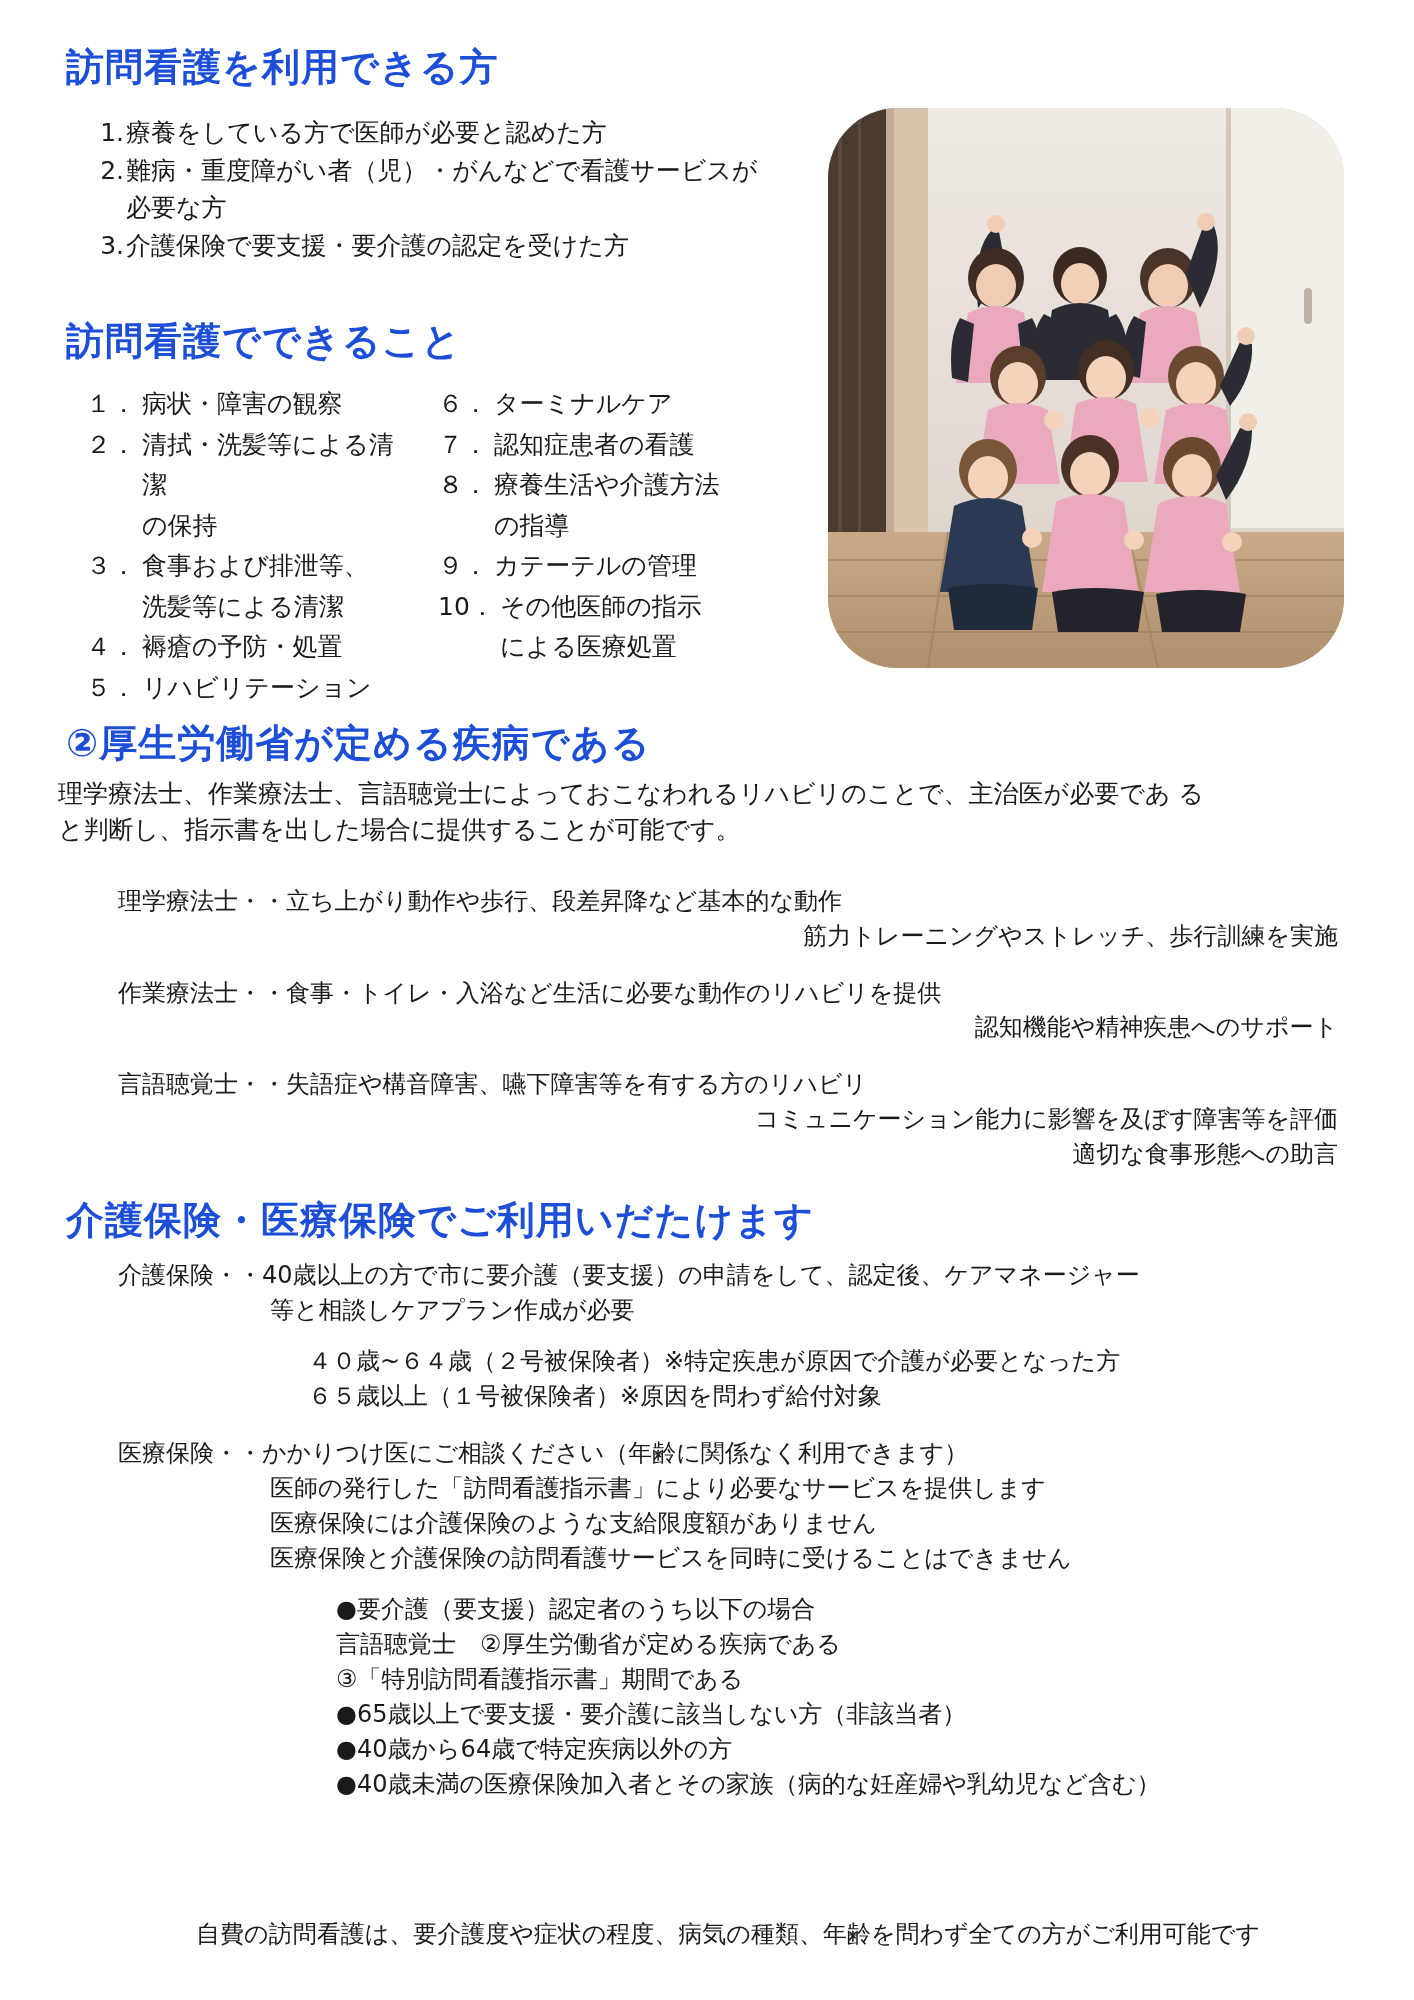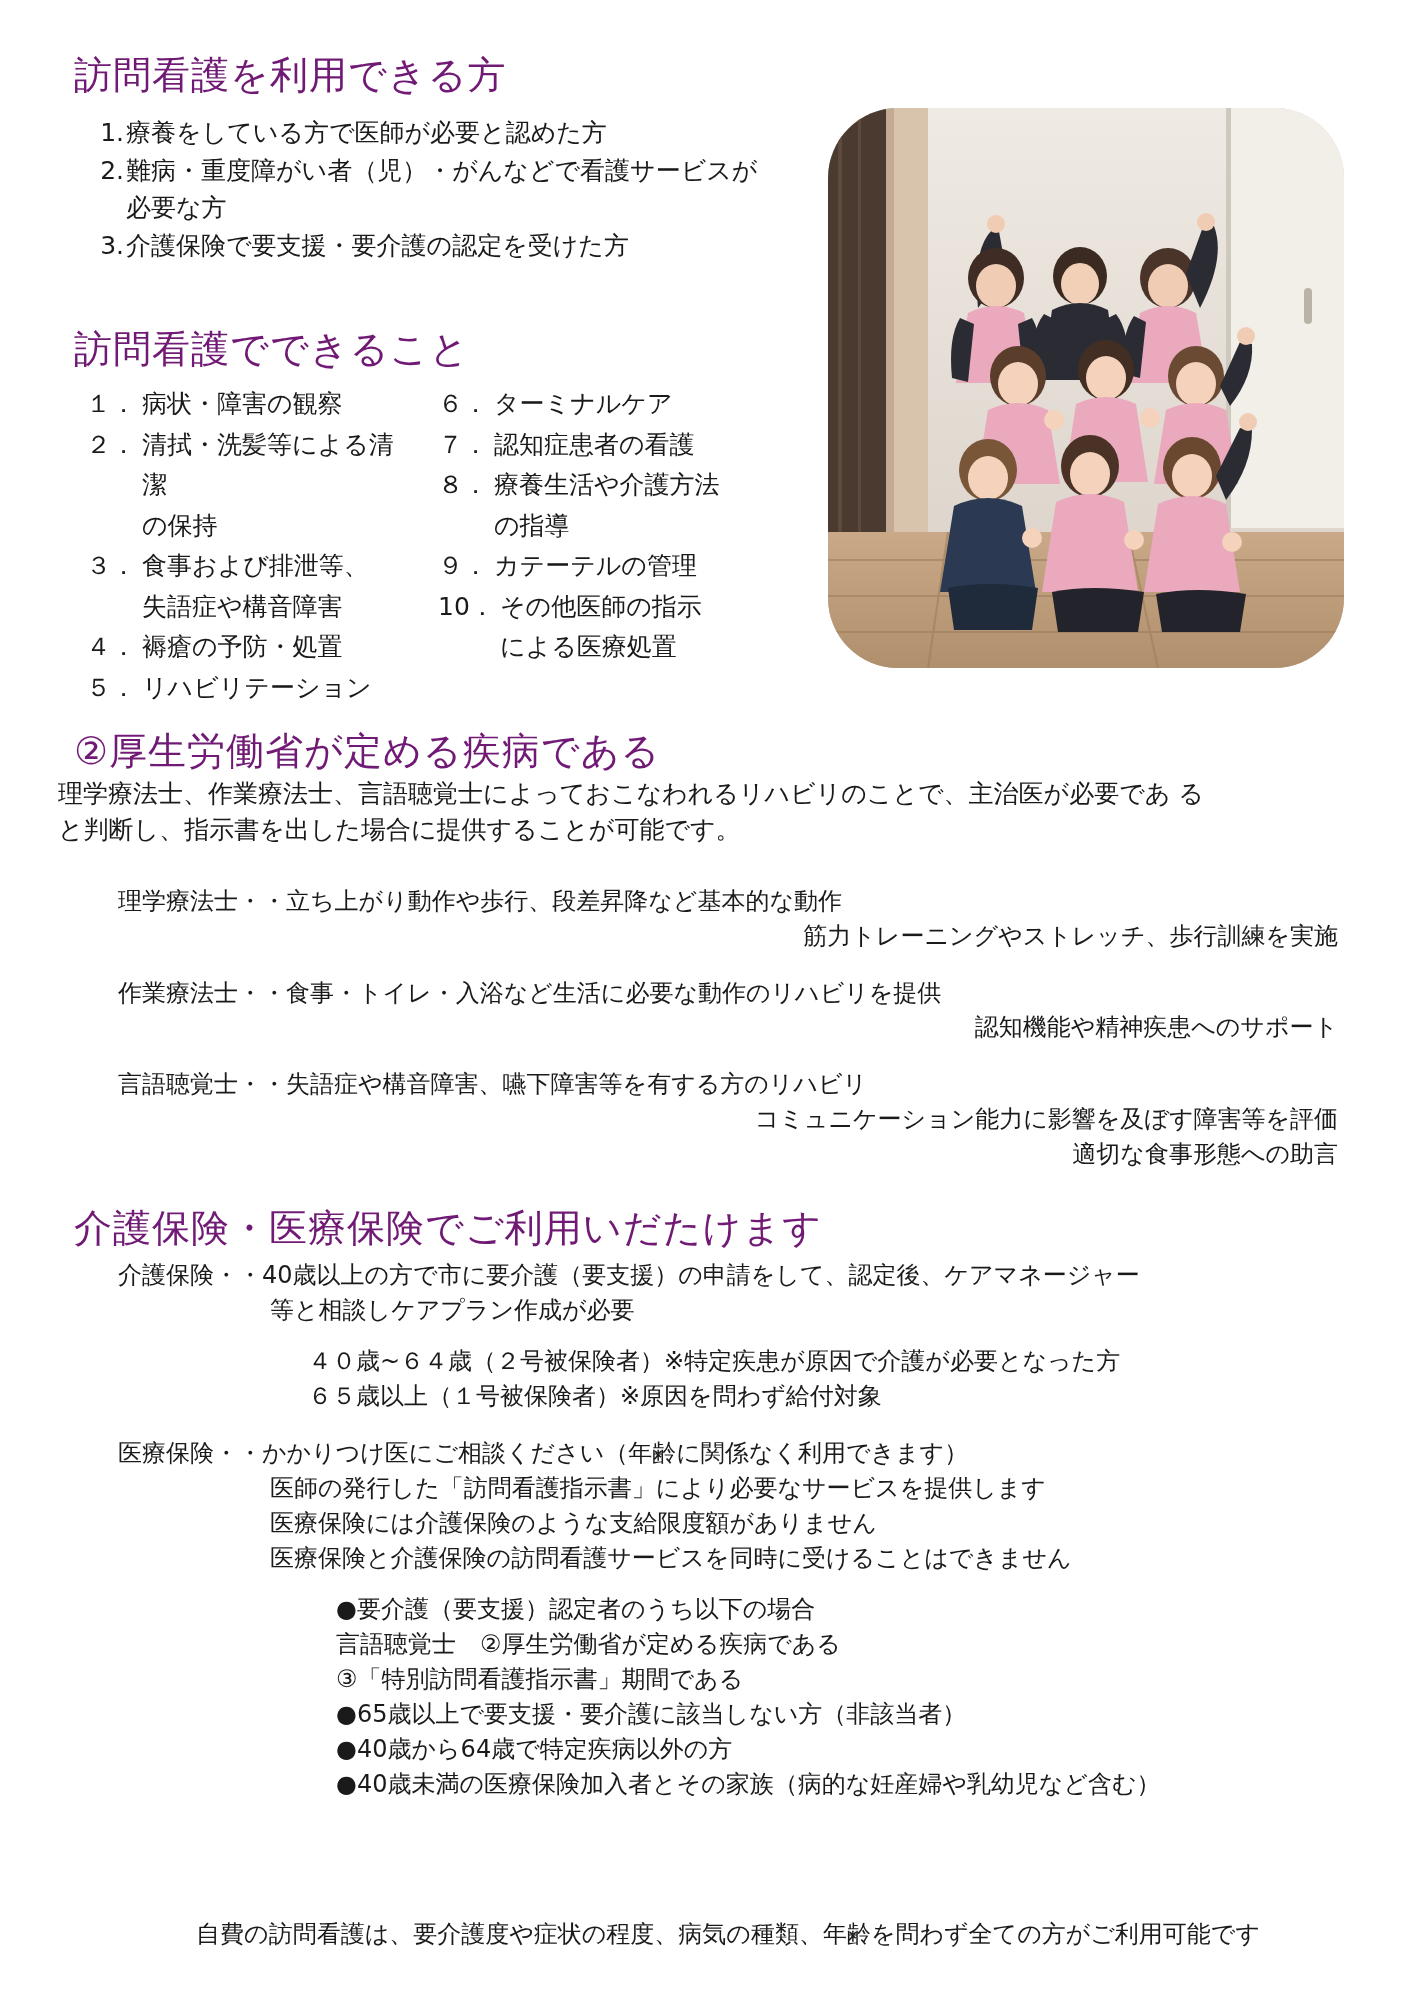--- a/index.html
+++ b/index.html
@@ -16,25 +16,25 @@
   }
   .page {
     position: relative;
     width: 1414px;
     min-height: 2000px;
     padding: 0;
     box-sizing: border-box;
   }
 
   h2.heading {
-    color: #701a75;
-    font-weight: normal;
+    color: #1d4ed8;
+    font-weight: bold;
     font-size: 38px;
     letter-spacing: 1px;
-    margin: 16px;
+    margin: 8px;
     padding: 0;
   }
   .h-1 { position: absolute; left: 58px; top: 34px; }
   .h-2 { position: absolute; left: 58px; top: 308px; }
   .h-3 { position: absolute; left: 58px; top: 710px; }
   .h-4 { position: absolute; left: 58px; top: 1187px; }
 
   
   .list1 {
     position: absolute;
@@ -279,21 +279,21 @@
           <span class="n">２．</span>
           <span class="t">清拭・洗髪等による清潔</span>
         </div>
         <div class="cont">の保持</div>
       </div>
       <div>
         <div class="item">
           <span class="n">３．</span>
           <span class="t">食事および排泄等、</span>
         </div>
-        <div class="cont">失語症や構音障害</div>
+        <div class="cont">洗髪等による清潔</div>
       </div>
       <div>
         <div class="item">
           <span class="n">４．</span>
           <span class="t">褥瘡の予防・処置</span>
         </div>
       </div>
       <div>
         <div class="item">
           <span class="n">５．</span>

